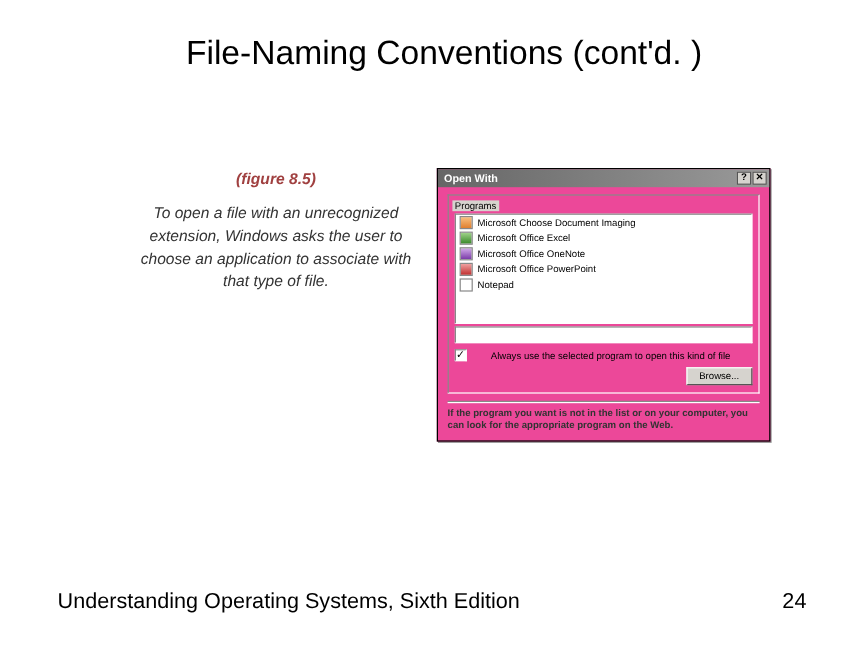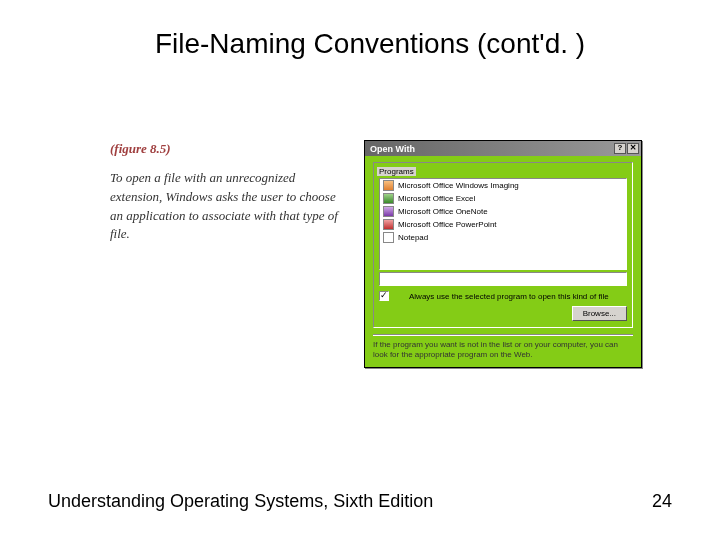--- a/index.html
+++ b/index.html
@@ -22,37 +22,37 @@
   .content-row {
     position: absolute;
     top: 140px;
     left: 110px;
     right: 60px;
     display: flex;
     gap: 14px;
   }
   .figcol {
     width: 240px;
-    font-family: Liberation Serif, serif;
+    font-family: Liberation Sans, sans-serif;
     font-style: italic;
     color: #333;
     font-size: 13px;
     line-height: 1.45;
-    text-align: left;
+    text-align: center;
   }
   .figlabel {
     color: #a04040;
     font-weight: bold;
     font-size: 13px;
     margin-bottom: 10px;
   }
   .dialog {
     width: 278px;
     border: 1px solid #000;
-    background: #84cc16;
+    background: #ec4899;
     font-family: Tahoma, Arial, sans-serif;
     font-size: 8px;
     color: #000;
     box-shadow: 1px 1px 0 #888;
   }
   .titlebar {
     background: linear-gradient(to right, #666, #9a9a9a);
     color: #fff;
     display: flex;
     align-items: center;
@@ -169,21 +169,21 @@
     min-width: 50px;
     text-align: center;
     margin-left: 28px;
   }
   .divider {
     height: 1px;
     border-top: 1px solid #888;
     border-bottom: 1px solid #fff;
     margin: 4px 0;
   }
-  .hint-text { font-size: 8px; color: #333; line-height: 1.3; }
+  .hint-text { font-size: 8px; color: #333; line-height: 1.3; font-weight: bold; }
   .btn-row { display: flex; justify-content: flex-end; gap: 6px; margin-top: 6px; }
   .footer-left {
     position: absolute;
     left: 48px;
     bottom: 28px;
     font-size: 18px;
     color: #000;
   }
   .footer-right {
     position: absolute;
@@ -212,21 +212,21 @@
         <div class="tb-btn">✕</div>
       </div>
     </div>
     <div class="dlg-body">
 
       <div class="fieldset">
         <div class="fs-legend">Programs</div>
         <div class="program-list" id="program-list">
             <div class="prog-item">
               <div class="prog-icon ic-orange"></div>
-              <span>Microsoft Office Windows Imaging</span>
+              <span>Microsoft Choose Document Imaging</span>
             </div>
             <div class="prog-item">
               <div class="prog-icon ic-green"></div>
               <span>Microsoft Office Excel</span>
             </div>
             <div class="prog-item">
               <div class="prog-icon ic-purple"></div>
               <span>Microsoft Office OneNote</span>
             </div>
             <div class="prog-item">

